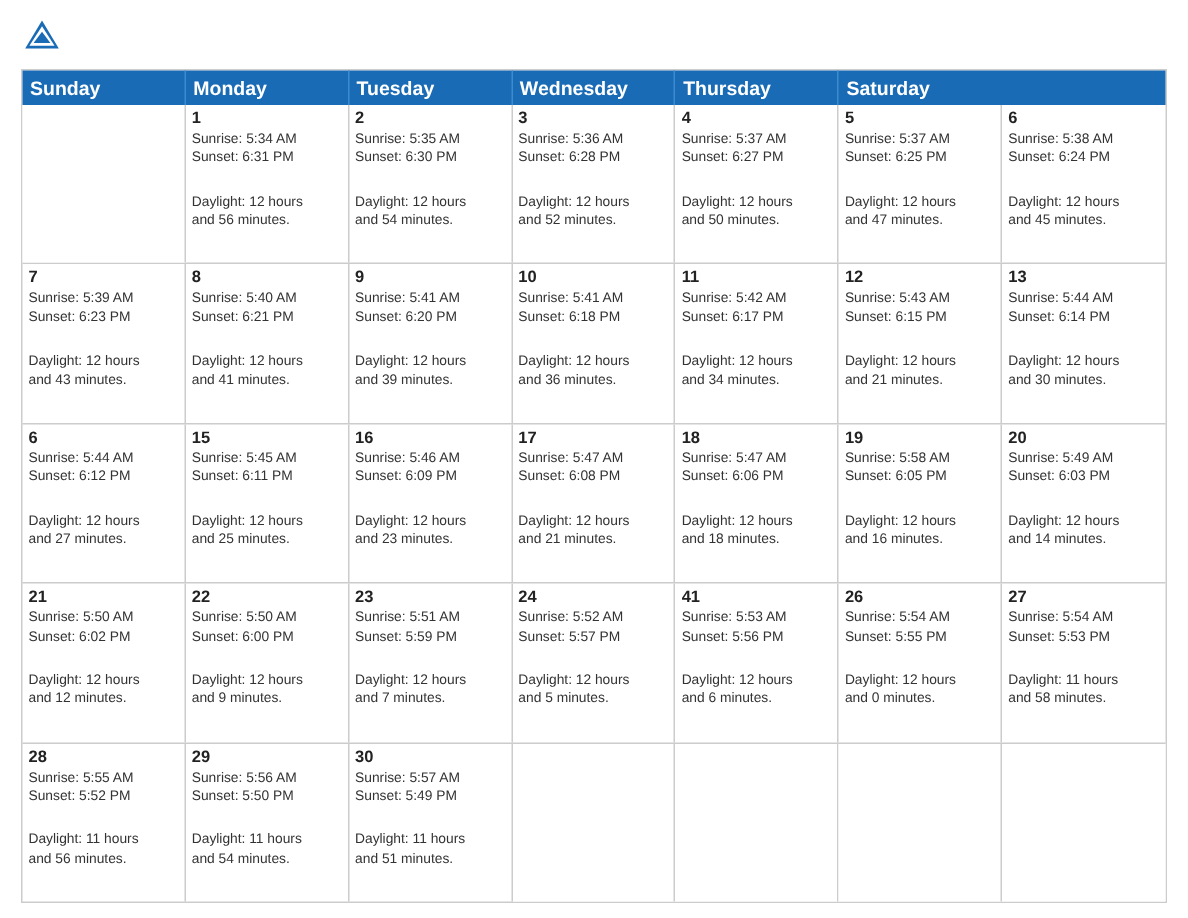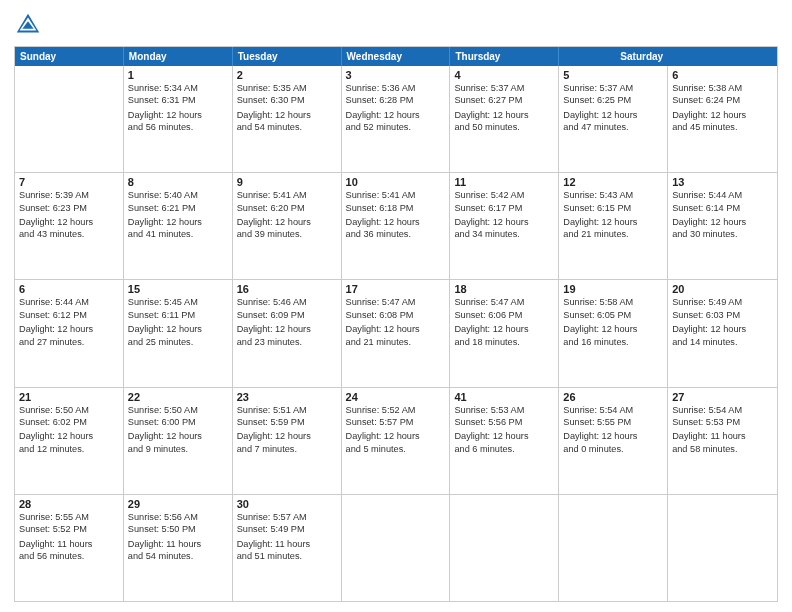--- a/index.html
+++ b/index.html
@@ -68,26 +68,26 @@
       border: 1px solid #ccc;
     }
     .cal-header-row {
       display: grid;
       grid-template-columns: repeat(7, 1fr);
       background: #1a6bb5;
     }
     .cal-header-cell {
       color: #fff;
       font-weight: bold;
-      font-size: 10px;
+      font-size: 13px;
       padding: 4px 5px;
       text-align: left;
       border-right: 1px solid #3a8bd0;
     }
-    .cal-header-cell:last-child { border-right: none; text-align: right; }
+    .cal-header-cell:last-child { border-right: none; }
     .cal-body {
       flex: 1;
       display: flex;
       flex-direction: column;
     }
     .cal-row {
       flex: 1;
       display: grid;
       grid-template-columns: repeat(7, 1fr);
       border-bottom: 1px solid #ccc;
@@ -109,21 +109,21 @@
       font-weight: bold;
       font-size: 11px;
       margin-bottom: 1px;
       color: #222;
     }
     .cell-line {
       line-height: 1.35;
       color: #333;
       font-size: 9.2px;
     }
-    .cell-line.daylight { margin-top: 2px; }
+    .cell-line.daylight { margin-top: 17px; }
   </style>
 </head>
 <body>
 
 <div class="page">
   <div class="header">
     <div class="logo">
       <svg class="logo-icon" viewBox="0 0 30 30">
         <polygon points="15,4 27,24 3,24" fill="#1a6bb5"></polygon>
         <polygon points="15,8 24,22 6,22" fill="white"></polygon>

